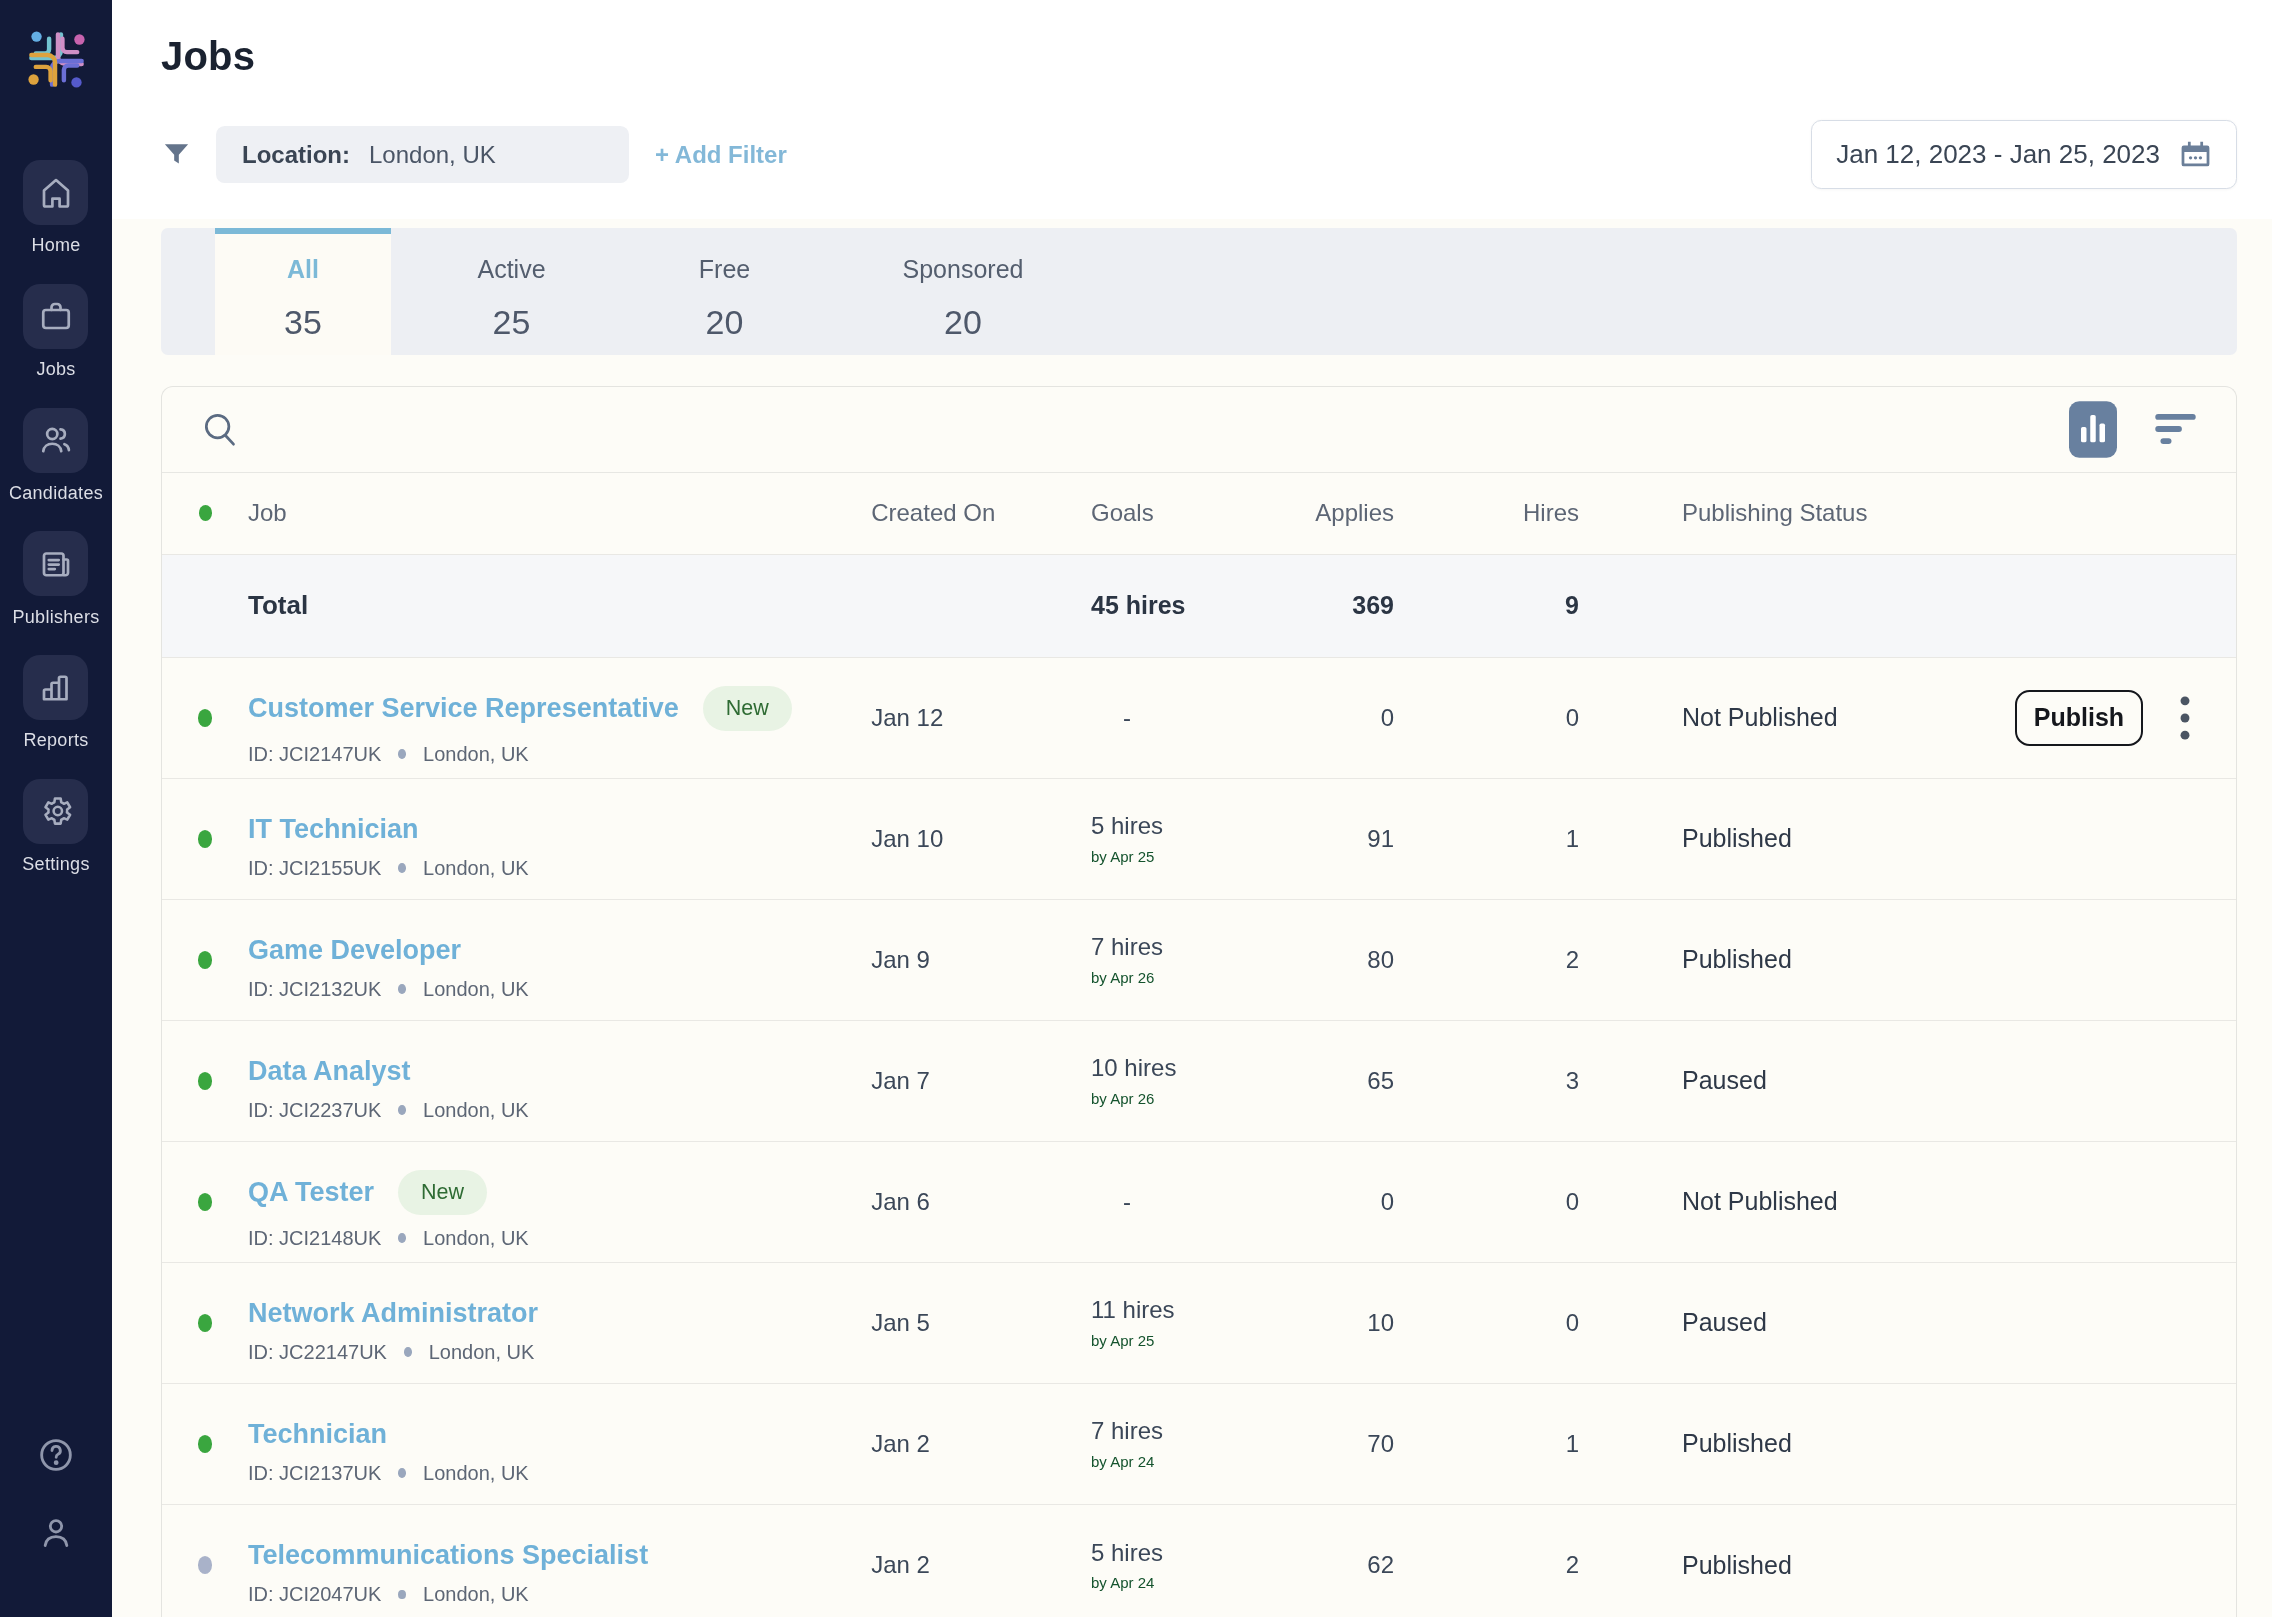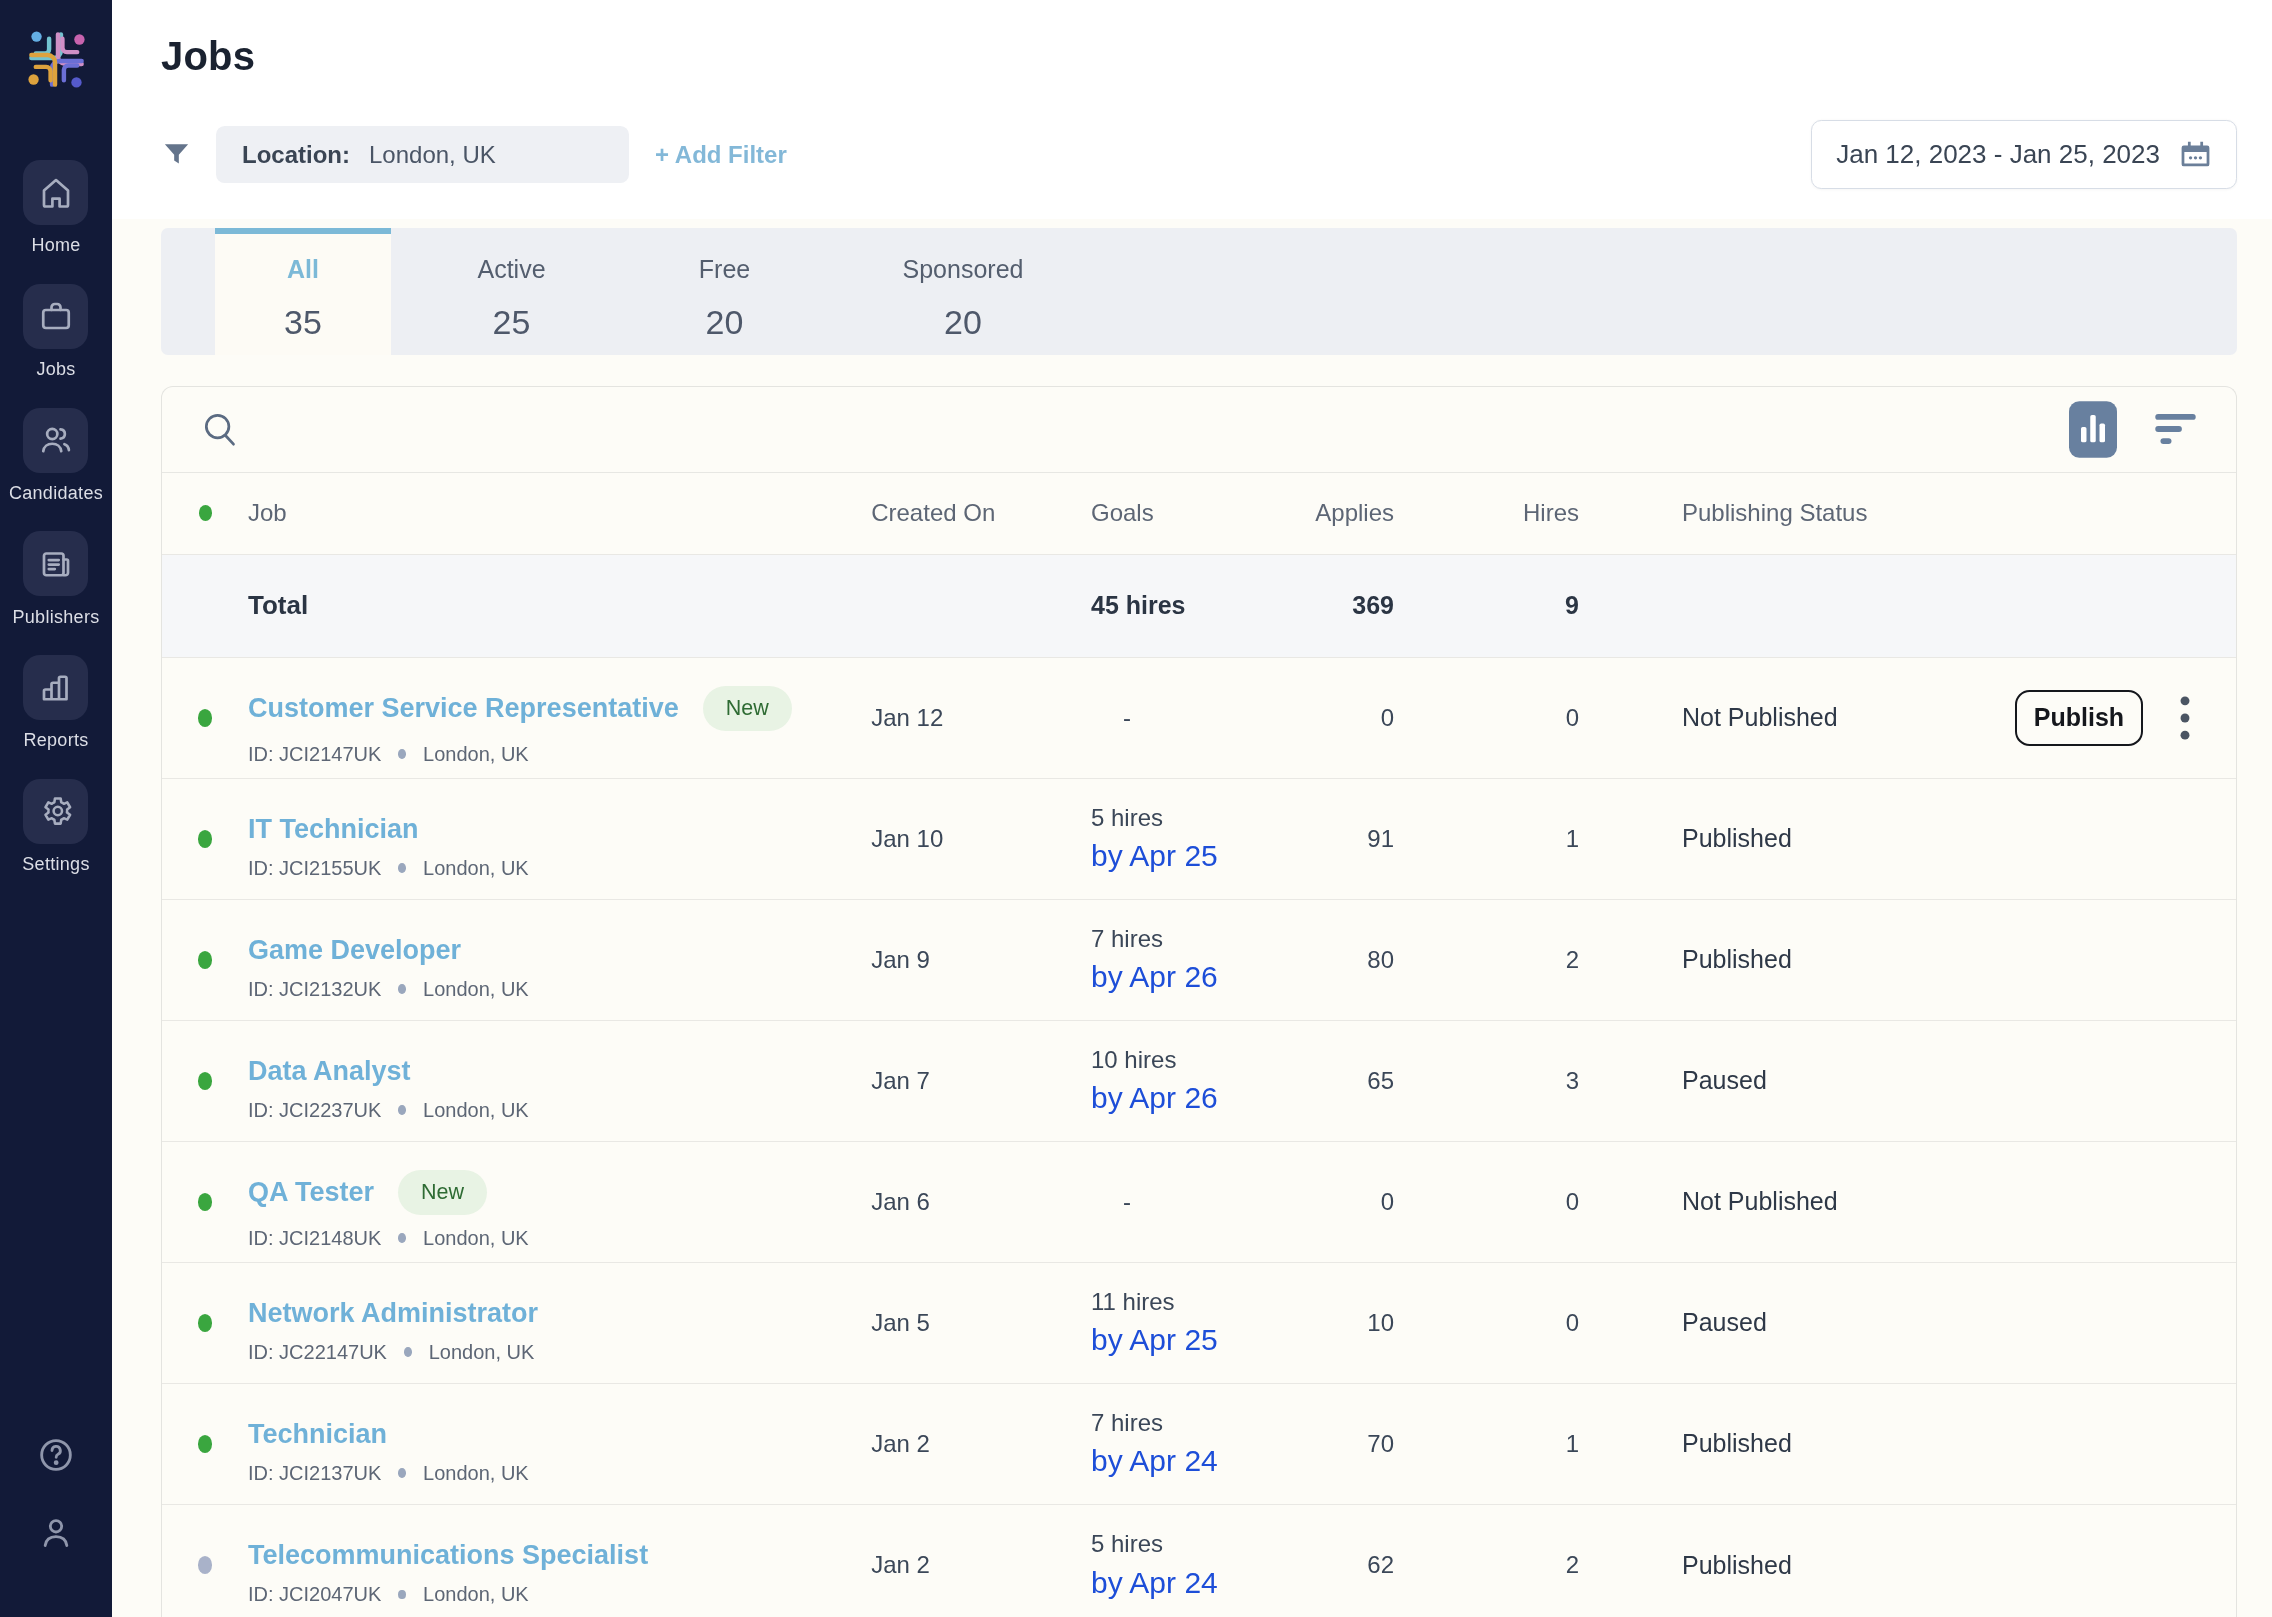--- a/index.html
+++ b/index.html
@@ -67,21 +67,21 @@
 
   .jrow { height:121px; background:#fdfcf7; cursor:pointer; }
   .job-cell { display:flex; flex-direction:column; gap:12px; padding-right:26px;margin-top:16px; }
   .job-line { display:flex; align-items:center; gap:24px; }
   .job-link { font-size:27px; font-weight:600; color:#6fb1d8; }
   .badge-new { height:45px; padding:0 23px; border-radius:22.4px; background:#e8f3e4; color:#2e6b33; font-size:21.5px; display:flex; align-items:center; }
   .id-line { display:flex; align-items:center; font-size:20px; color:#5d6675; }
   .sep-dot { width:7.7px; height:9.5px; border-radius:50%; background:#9aa7bd; margin:0 17px; }
   .val { font-size:24px; color:#3b4758; }
   .goals-cell { display:flex; flex-direction:column; gap:7.7px; }
-  .goal-by { font-size:30px; color:#1d4ed8; }
+  .goal-by { font-size:15px; color:#14532d; }
   .goal-dash { margin-left:32px; }
   .status-txt { font-size:25px; color:#2e3847; }
   .action-cell { display:flex; justify-content:flex-end; align-items:center; gap:36px; padding-right:45px; }
   .publish-btn { width:128px; height:56px; border:2.6px solid #15171c; border-radius:14.6px; background:transparent; font-family:inherit; font-size:25px; font-weight:600; color:#15171c; cursor:pointer; }
   .kebab { cursor:pointer; }
   .row-clip { border-bottom:none; }
 </style>
 </head>
 <body>
 

